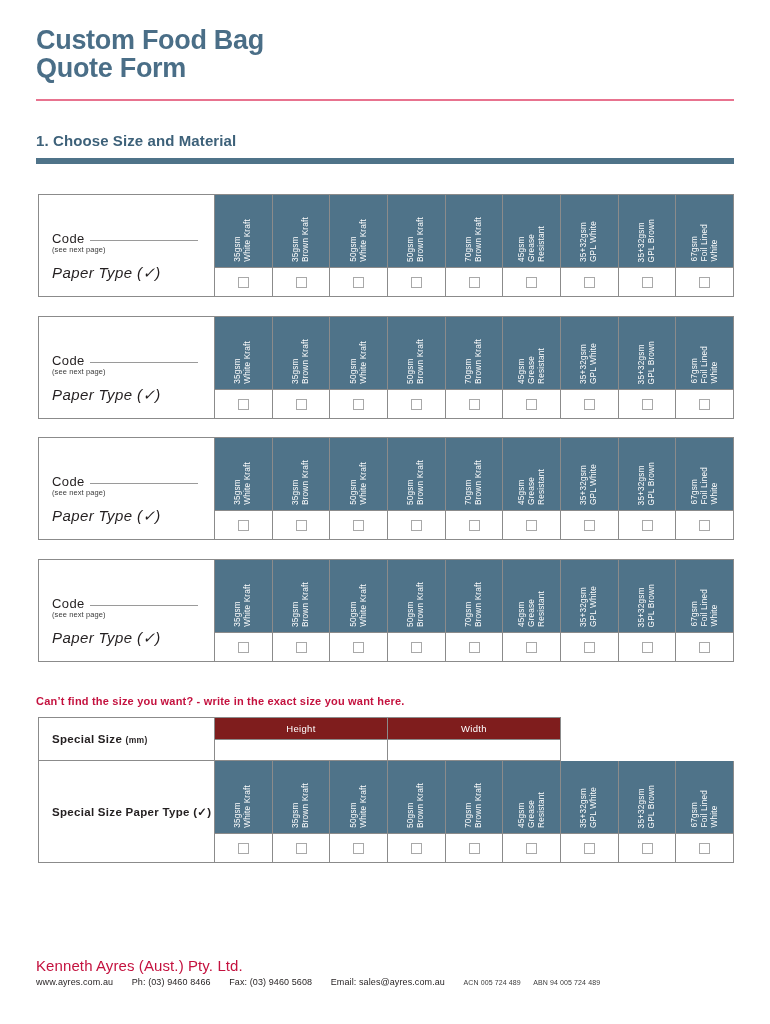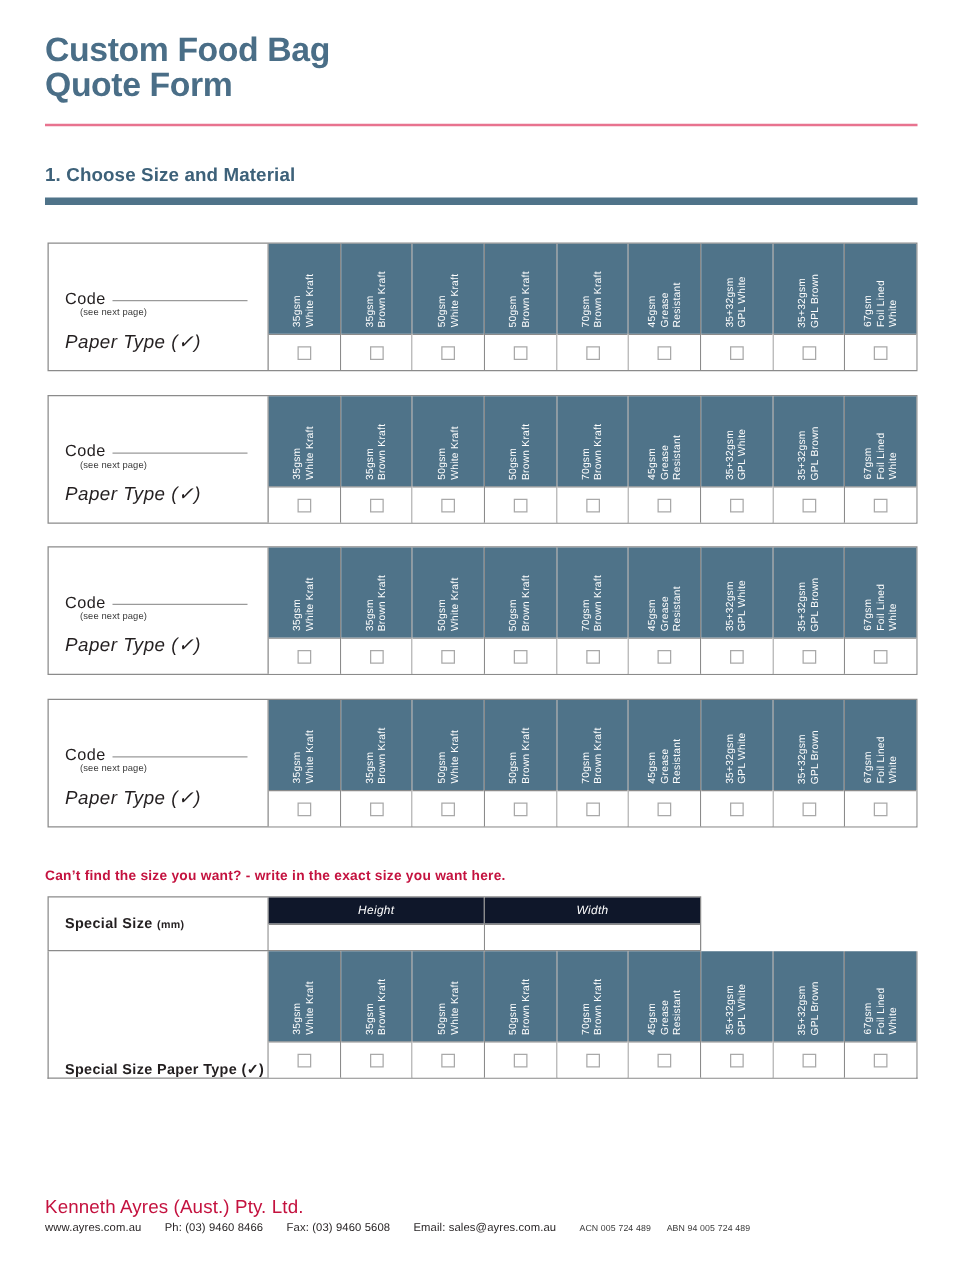--- a/index.html
+++ b/index.html
@@ -103,21 +103,20 @@
     vertical-align: 2px;
     height: 1px;
   }
   .code-sub {
     position: absolute;
     left: 13px;
     top: 50px;
     font-size: 7.5px;
     color: #3a3a3a;
     letter-spacing: 0.1px;
-    margin-left: 12px;
   }
   .paper-type-label {
     position: absolute;
     left: 13px;
     top: 69px;
     font-size: 15px;
     color: #231f20;
     letter-spacing: 0.4px;
     white-space: nowrap;
     font-style: italic;
@@ -233,29 +232,28 @@
   }
   .ss-dim {
     flex: 1 1 0;
     display: flex;
     flex-direction: column;
     border-right: 1px solid #8b8b8b;
     box-sizing: border-box;
   }
   .ss-dim:last-child { border-right: none; }
   .ss-dim-head {
-    background: #0f172a;
+    background: #7f1d1d;
     color: #fff;
     font-size: 9.5px;
     height: 21px;
     display: flex;
     align-items: center;
     justify-content: center;
     letter-spacing: 0.3px;
-    font-style: italic;
   }
   .ss-dim-field {
     flex: 1 1 auto;
     background: #fff;
     border-top: 1px solid #8b8b8b;
   }
 
   .ss-bottom {
     position: absolute;
     left: 0; top: 44px;
@@ -265,21 +263,21 @@
     border-top: none;
     box-sizing: border-box;
     display: flex;
   }
   .ss-bottom-left {
     width: 176px;
     flex: 0 0 176px;
     border-right: 1px solid #8b8b8b;
     box-sizing: border-box;
     display: flex;
-    align-items: flex-end;
+    align-items: center;
     padding-left: 13px;
   }
 
   
   .footer-name {
     position: absolute;
     left: 36px;
     top: 957px;
     font-size: 15px;
     font-weight: normal;

